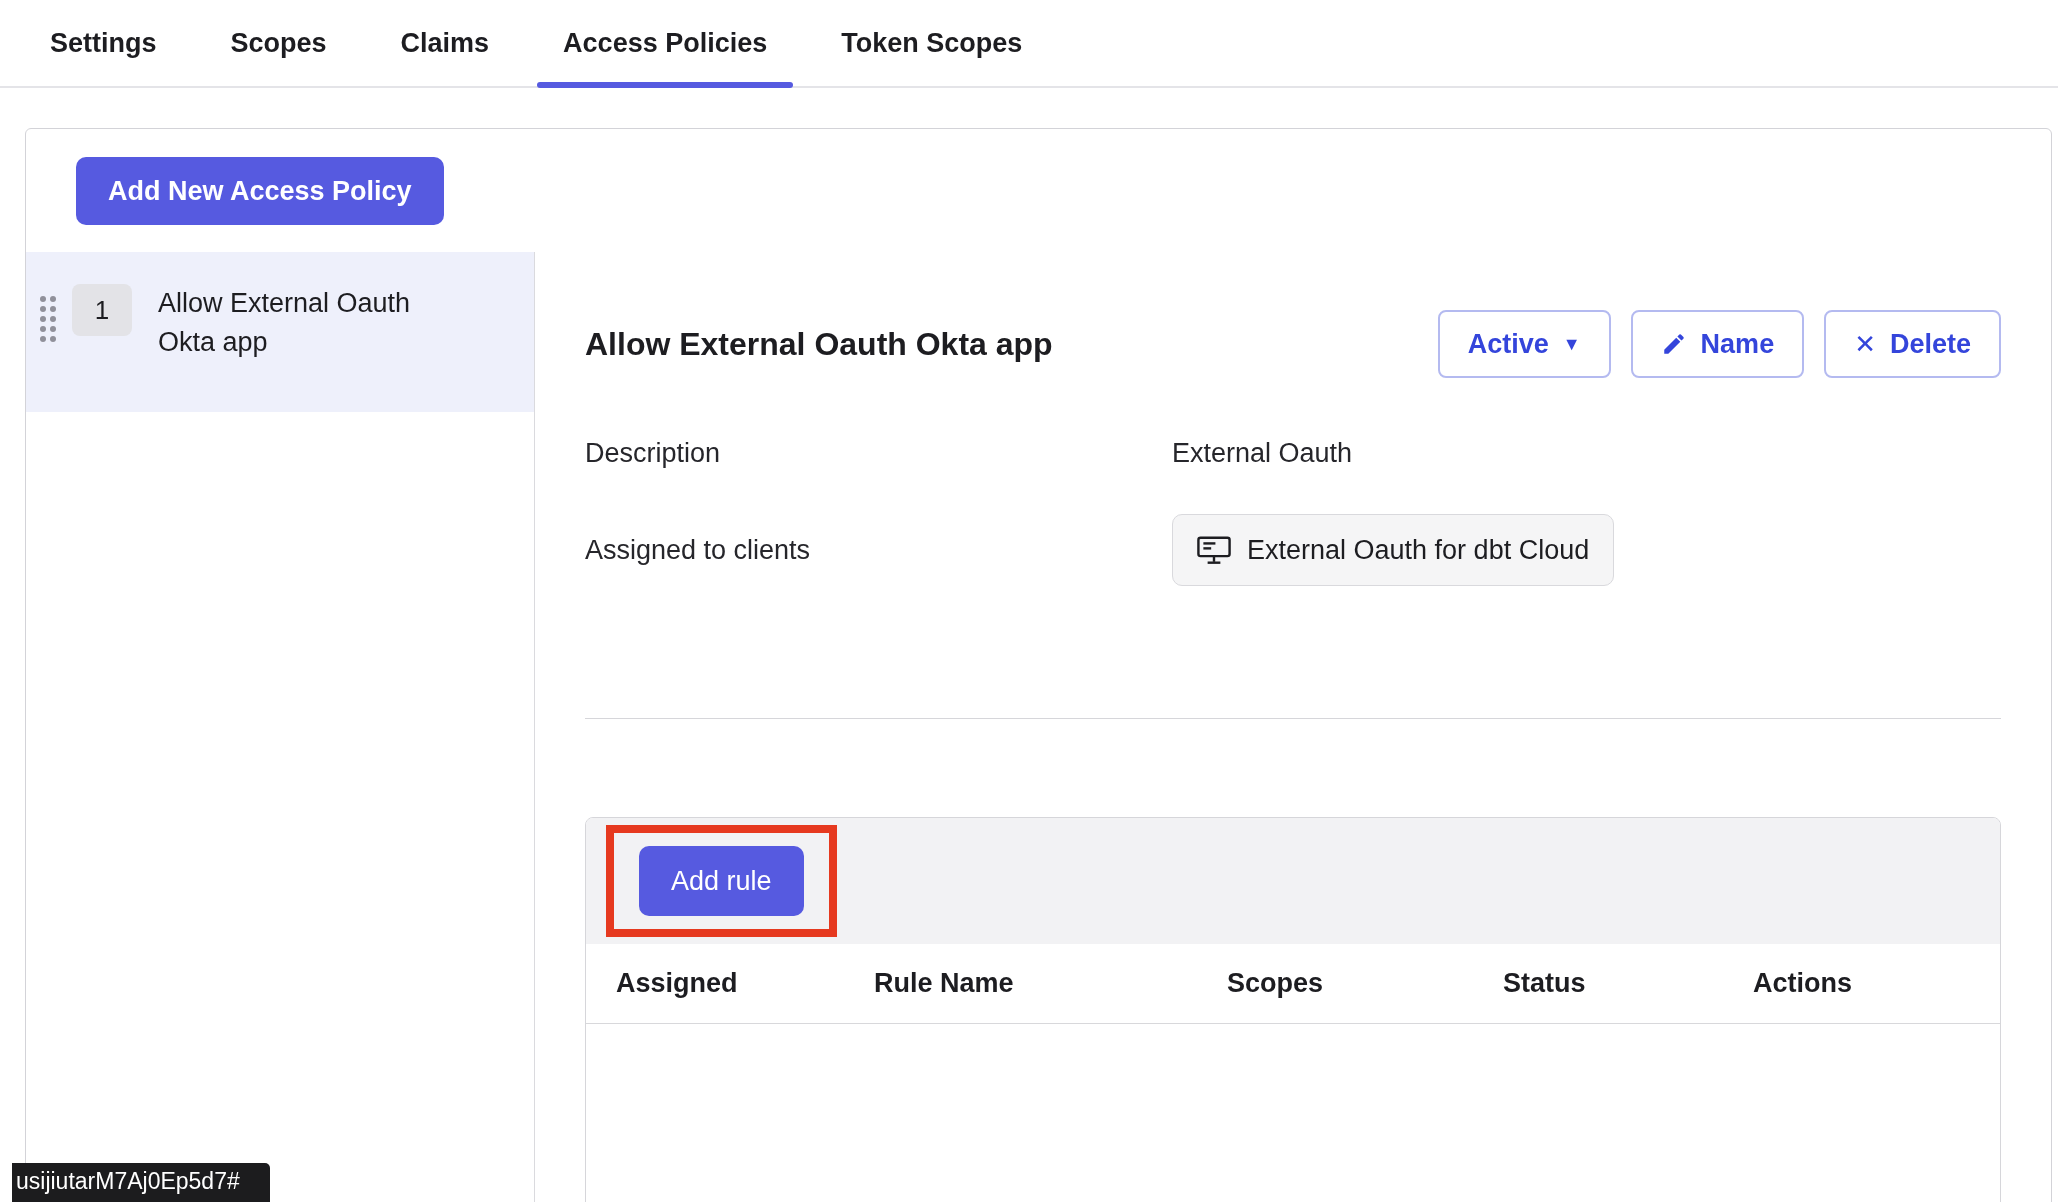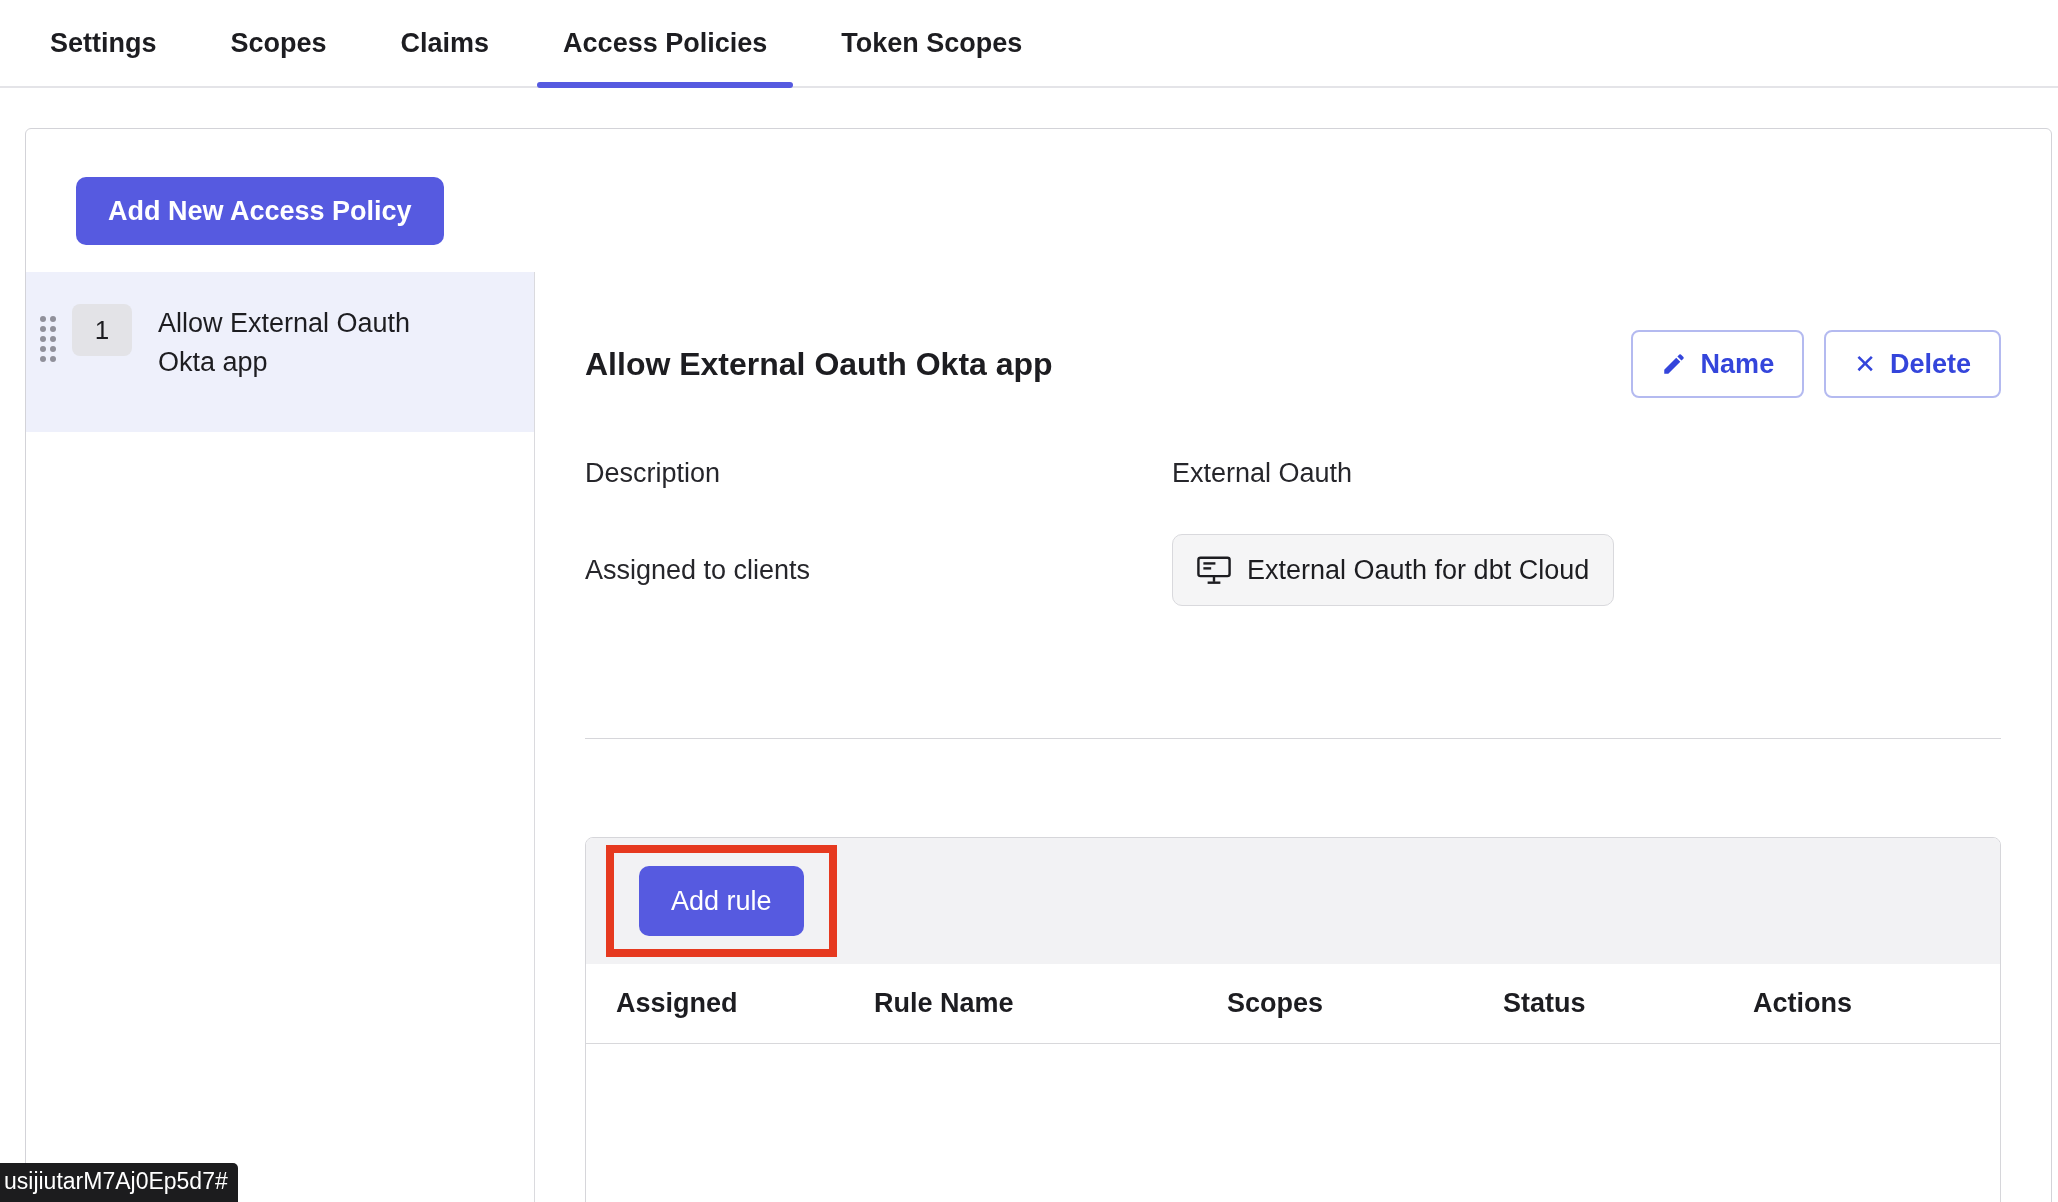--- a/index.html
+++ b/index.html
@@ -57,21 +57,20 @@
     background: var(--primary, #565ae0);
     color: #fff;
     font-family: inherit;
     font-size: 27px;
     font-weight: 700;
     border: none;
     border-radius: 10px;
     height: 68px;
     padding: 0 32px;
     cursor: pointer;
-    margin-top: 20px;
   }
   .box-body { flex: 1; display: flex; align-items: stretch; }
 
   
   .sidebar { width: 509px; border-right: 1px solid #dadade; flex-shrink: 0; }
   .policy-item {
     display: flex;
     align-items: flex-start;
     background: var(--selected-bg, #eef0fb);
     min-height: 160px;
@@ -177,25 +176,25 @@
   }
   .rules-table th.c1 { padding-left: 30px; width: 288px; }
   .rules-table th.c2 { width: 353px; }
   .rules-table th.c3 { width: 276px; }
   .rules-table th.c4 { width: 250px; }
   .rules-table td.empty { height: 204px; }
 
   
   .status-bar {
     position: absolute;
-    left: 0; bottom: 0;
+    left: 12px; bottom: 0;
     background: var(--status-bg, #1c1c1e);
     color: #fff;
     font-size: 23px;
-    padding: 5px 10px 7px 4px;
+    padding: 5px 30px 7px 4px;
     border-top-right-radius: 5px;
     z-index: 10;
     white-space: nowrap;
     margin-top: 44px;
   }
 
   .icon { display: inline-flex; align-items: center; }
 </style>
 </head>
 <body>
@@ -233,20 +232,24 @@
         <span class="policy-num">1</span>
         <span class="policy-name">Allow External Oauth Okta app</span>
       </div>
     </aside>
 
     <main class="detail">
 
       <div class="detail-header">
         <h1 class="detail-title">Allow External Oauth Okta app</h1>
         <div class="btn-group">
+          <button class="btn-outline">
+            <span>Active</span>
+            <span class="caret">▼</span>
+          </button>
           <button class="btn-outline">
             <span class="icon">
               <svg width="26" height="26" viewBox="0 0 24 24" fill="currentColor">
                 <path d="M3 17.25V21h3.75L17.81 9.94l-3.75-3.75L3 17.25zM20.71 7.04c.39-.39.39-1.02 0-1.41l-2.34-2.34a.9959.9959 0 0 0-1.41 0l-1.83 1.83 3.75 3.75 1.83-1.83z"></path>
               </svg>
             </span>
             <span>Name</span>
           </button>
           <button class="btn-outline">
             <span class="x-glyph">✕</span>

